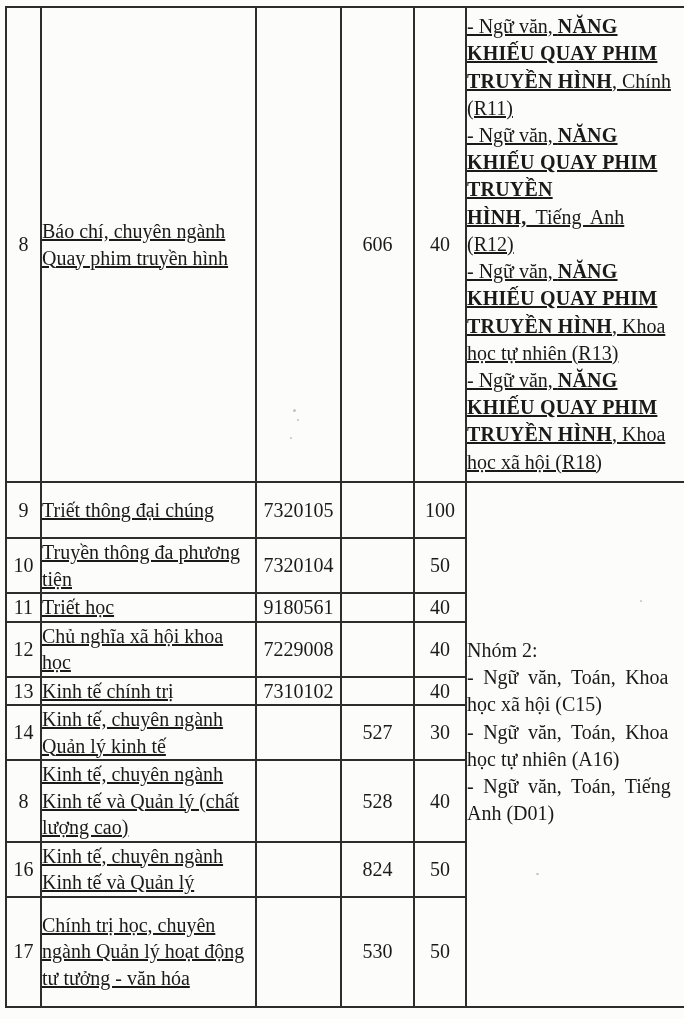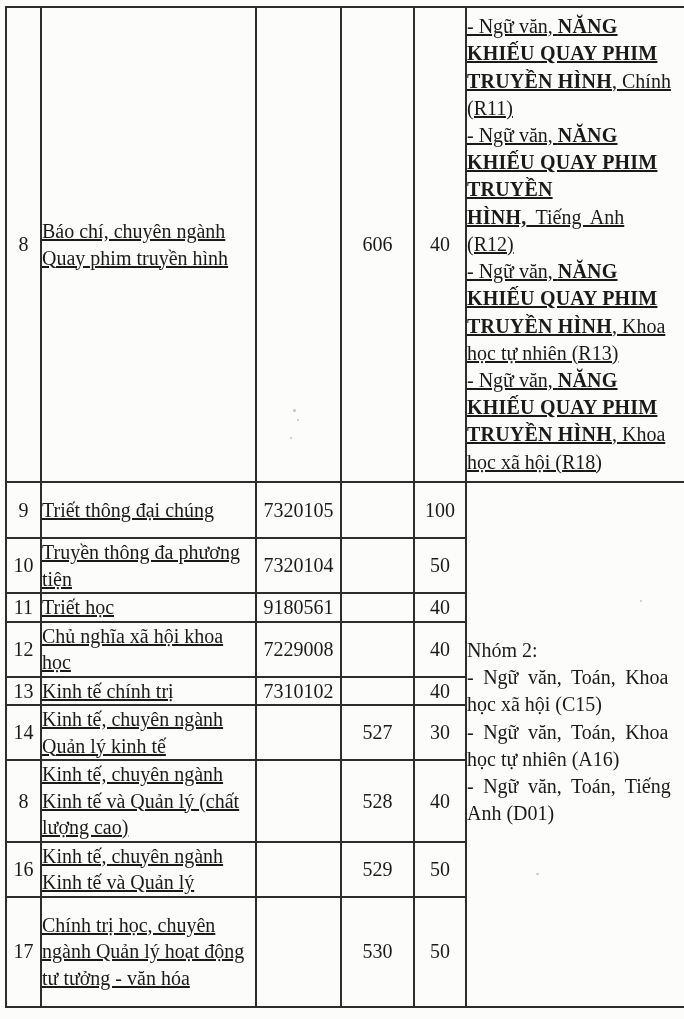--- a/index.html
+++ b/index.html
@@ -117,21 +117,21 @@
         <td class="c-no">8</td>
         <td class="c-name">Kinh tế, chuyên ngành Kinh tế và Quản lý (chất lượng cao)</td>
         <td class="c-code"></td>
         <td class="c-sub">528</td>
         <td class="c-quota">40</td>
       </tr>
       <tr style="height:55px">
         <td class="c-no">16</td>
         <td class="c-name">Kinh tế, chuyên ngành Kinh tế và Quản lý</td>
         <td class="c-code"></td>
-        <td class="c-sub">529</td>
+        <td class="c-sub">824</td>
         <td class="c-quota">50</td>
       </tr>
       <tr style="height:110px">
         <td class="c-no">17</td>
         <td class="c-name">Chính trị học, chuyên ngành Quản lý hoạt động tư tưởng - văn hóa</td>
         <td class="c-code"></td>
         <td class="c-sub">530</td>
         <td class="c-quota">50</td>
       </tr>
     </tbody>

